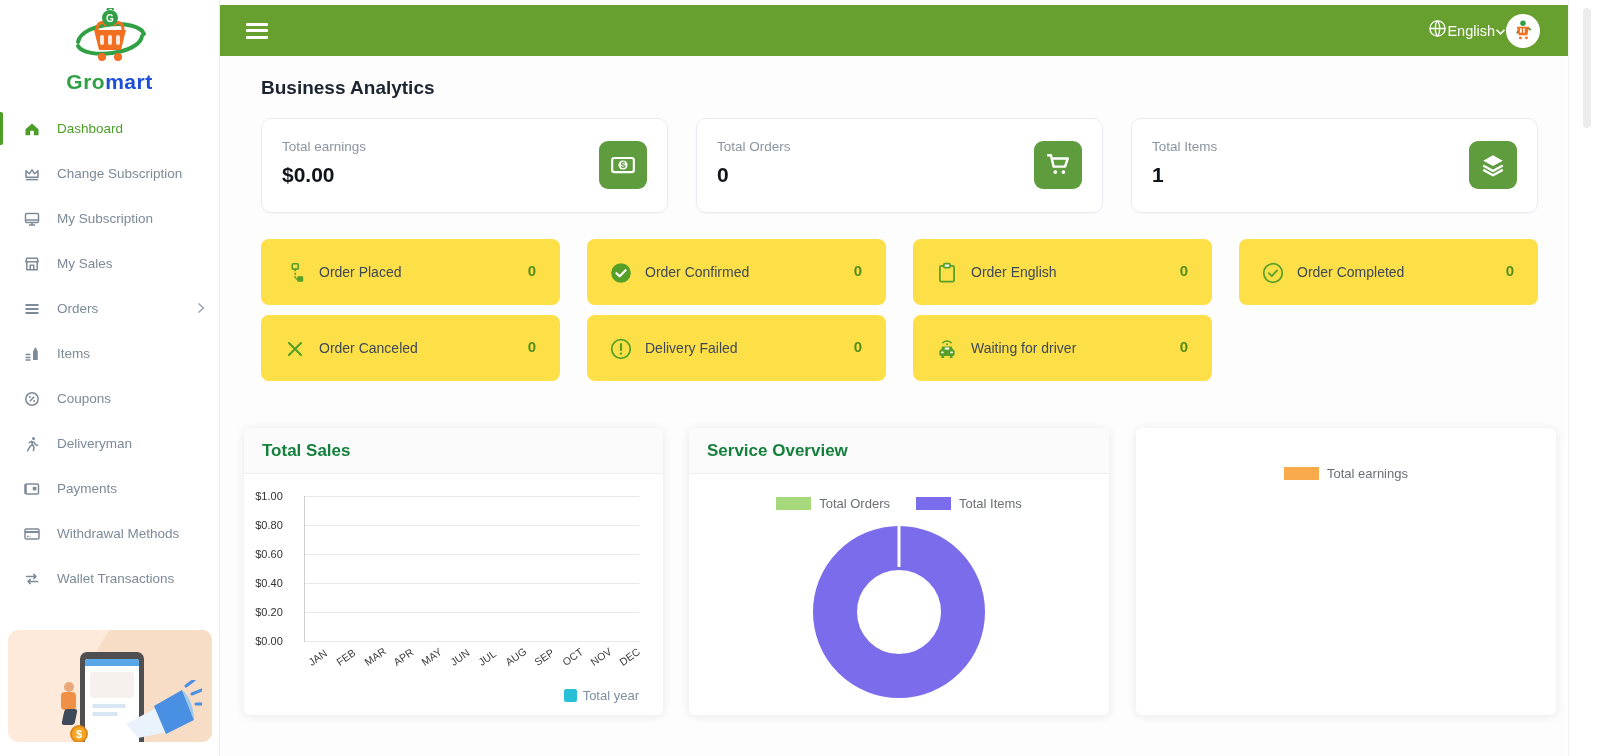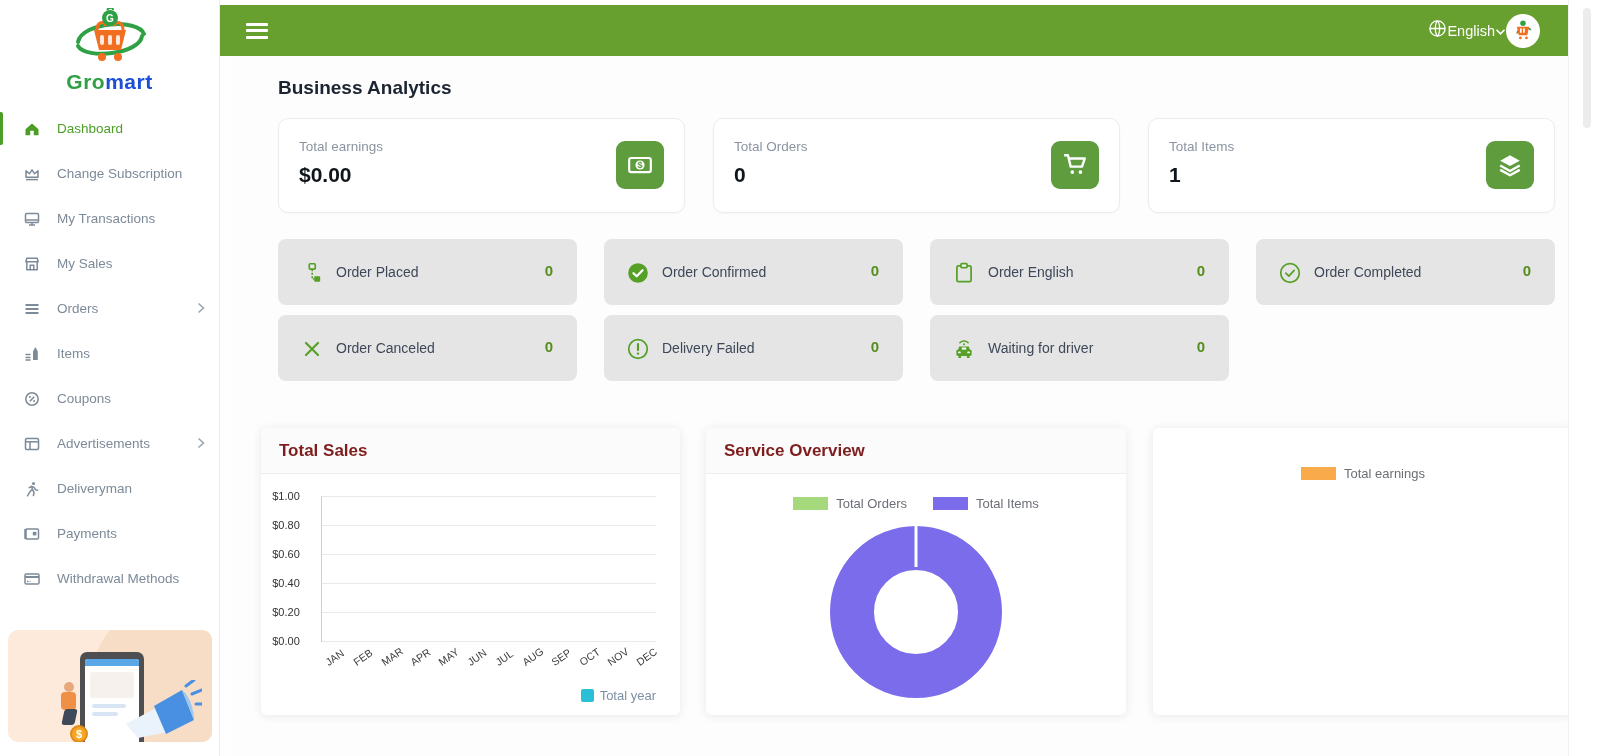--- a/index.html
+++ b/index.html
@@ -65,41 +65,41 @@
   .avatar { width:34px; height:34px; border-radius:50%; background:#fff; display:flex;
     align-items:center; justify-content:center; overflow:hidden; cursor:pointer; }
 
   
   .scrollstrip { position:absolute; right:0; top:0; width:32px; height:756px;
     background:#ffffff; border-left:1px solid #f2f2f2; z-index:6; }
   .scrollthumb { position:absolute; right:9px; top:8px; width:8px; height:120px;
     background:#ececec; border-radius:4px; }
 
   
-  .main { position:absolute; left:233px; top:56px; width:1348px; height:700px; background:#fdfdfd; }
+  .main { position:absolute; left:216px; top:56px; width:1348px; height:700px; background:#fdfdfd; }
   .page-title { position:absolute; left:45px; top:21px; font-size:19px; font-weight:700; color:#1b2430; }
 
   .stat-card { position:absolute; top:62px; width:407px; height:95px; background:#fff;
     border:1px solid #e9edf2; border-radius:10px; box-shadow:0 1px 2px rgba(20,30,40,.03); }
   .stat-card .clabel { position:absolute; left:20px; top:20px; font-size:13.5px; color:#8b95a1; }
   .stat-card .cvalue { position:absolute; left:20px; top:44px; font-size:21px; font-weight:700; color:#10151c; }
   .stat-card .cicon { position:absolute; right:20px; top:22px; width:48px; height:48px;
     background:#5e9c3e; border-radius:9px; display:flex; align-items:center; justify-content:center; }
 
-  .tile { position:absolute; width:299px; height:66px; background:#e5e5e5; border-radius:8px; }
+  .tile { position:absolute; width:299px; height:66px; background:#fde047; border-radius:8px; }
   .tile .ticon { position:absolute; left:22px; top:22px; width:24px; height:24px; color:#57a028; }
   .tile .tlabel { position:absolute; left:58px; top:25px; font-size:14px; color:#3e4858; }
   .tile .tvalue { position:absolute; right:24px; top:23px; font-size:15px; font-weight:700; color:#568e1d; }
 
   
   .chart-card { position:absolute; top:372px; height:287px; background:#fff; border-radius:6px;
     box-shadow:0 1px 10px rgba(30,40,50,.10); }
   .chart-head { height:46px; background:#fbfbfb; border-bottom:1px solid #ededed;
     border-radius:6px 6px 0 0; display:flex; align-items:center; padding-left:18px; }
-  .chart-title { font-size:17px; font-weight:700; color:#7f1d1d; }
+  .chart-title { font-size:17px; font-weight:700; color:#15803d; }
   .chart-body { position:relative; width:100%; height:241px; }
 
   .grid-row { position:absolute; left:0; right:24px; height:0; }
   .ytick { position:absolute; left:0; top:-6px; width:50px; text-align:center; font-size:11px; color:#333; }
   .gridline { position:absolute; left:60px; right:0; top:0; border-top:1px solid #e9e9e9; }
   .yaxis { position:absolute; left:60px; top:22px; height:146px; border-left:1px solid #cfcfcf; }
   .months { position:absolute; left:60px; top:176px; right:10px; height:30px; }
   .month { position:absolute; top:8px; font-size:10.5px; color:#3a3a3a; transform:rotate(-35deg);
     transform-origin:left top; white-space:nowrap; }
   .ts-legend { position:absolute; right:24px; bottom:12px; display:flex; align-items:center; gap:6px; }
@@ -164,21 +164,21 @@
       </div>
 
       <div class="side-item">
         <span class="sicon">
           <svg width="18" height="18" viewBox="0 0 18 18" fill="none" stroke="currentColor" stroke-width="1.5">
               <rect x="2.5" y="3.5" width="13" height="9" rx="1.2"></rect>
               <path d="M9 12.5 V15 M6 15 H12"></path>
               <path d="M2.5 10 H15.5"></path>
             </svg>
         </span>
-        <span class="slabel">My Transactions</span>
+        <span class="slabel">My Subscription</span>
       </div>
 
       <div class="side-item">
         <span class="sicon">
           <svg width="18" height="18" viewBox="0 0 18 18" fill="none" stroke="currentColor" stroke-width="1.5" stroke-linejoin="round">
               <path d="M2.8 6.8 L3.8 3.2 H14.2 L15.2 6.8 Z"></path>
               <path d="M3.8 6.8 V14.8 H14.2 V6.8"></path>
               <path d="M7.2 14.8 V10.2 H10.8 V14.8"></path>
             </svg>
         </span>
@@ -214,35 +214,20 @@
           <svg width="18" height="18" viewBox="0 0 18 18" fill="none" stroke="currentColor" stroke-width="1.5">
               <circle cx="9" cy="9" r="6.2"></circle>
               <path d="M6.8 11.2 L11.2 6.8"></path>
               <circle cx="6.9" cy="6.9" r="1" fill="currentColor" stroke="none"></circle>
               <circle cx="11.1" cy="11.1" r="1" fill="currentColor" stroke="none"></circle>
             </svg>
         </span>
         <span class="slabel">Coupons</span>
       </div>
 
-      <div class="side-item">
-        <span class="sicon">
-          <svg width="18" height="18" viewBox="0 0 18 18" fill="none" stroke="currentColor" stroke-width="1.5">
-              <rect x="2.5" y="3.5" width="13" height="11" rx="1.2"></rect>
-              <path d="M2.5 6.8 H15.5"></path>
-              <path d="M7 6.8 V14.5"></path>
-            </svg>
-        </span>
-        <span class="slabel">Advertisements</span>
-        <span class="chev">
-          <svg width="8" height="12" viewBox="0 0 8 12" fill="none" stroke="currentColor" stroke-width="1.6">
-              <path d="M1.5 1.5 L6.5 6 L1.5 10.5"></path>
-            </svg>
-        </span>
-      </div>
 
       <div class="side-item">
         <span class="sicon">
           <svg width="18" height="18" viewBox="0 0 18 18" fill="none" stroke="currentColor" stroke-width="1.5" stroke-linecap="round" stroke-linejoin="round">
               <circle cx="10.5" cy="3.4" r="1.5" fill="currentColor" stroke="none"></circle>
               <path d="M4.5 15.8 L7.3 11.2 L9.4 9.4 L8.6 6.4 L11.2 7.4 L12.4 9.6 L14.5 10.2"></path>
               <path d="M8.6 6.4 L6.2 7.6"></path>
               <path d="M9.4 9.4 L11 12.4 L10.4 15.6"></path>
             </svg>
         </span>
@@ -264,20 +249,29 @@
         <span class="sicon">
           <svg width="18" height="18" viewBox="0 0 18 18" fill="none" stroke="currentColor" stroke-width="1.5">
               <rect x="2" y="4" width="14" height="10" rx="1.3"></rect>
               <path d="M2 7 H16" stroke-width="2"></path>
               <path d="M4 11.5 H7.5" stroke-dasharray="1.6 1.2"></path>
             </svg>
         </span>
         <span class="slabel">Withdrawal Methods</span>
       </div>
 
+      <div class="side-item">
+        <span class="sicon">
+          <svg width="18" height="18" viewBox="0 0 18 18" fill="none" stroke="currentColor" stroke-width="1.5" stroke-linecap="round" stroke-linejoin="round">
+              <path d="M3.5 6.5 H13 M13 6.5 L10.8 4.4 M13 6.5 L10.8 8.6"></path>
+              <path d="M14.5 11.5 H5 M5 11.5 L7.2 9.4 M5 11.5 L7.2 13.6"></path>
+            </svg>
+        </span>
+        <span class="slabel">Wallet Transactions</span>
+      </div>
     </div>
 
     <div class="promo">
       <div class="blob"></div>
       <div class="tablet"></div>
       <div class="screen"></div>
       <div class="tbar"></div>
       <div class="card1"></div>
       <div class="line1"></div>
       <div class="line2"></div>

